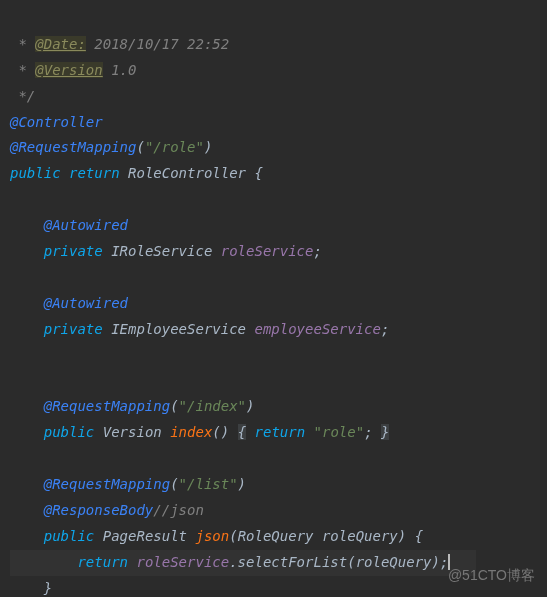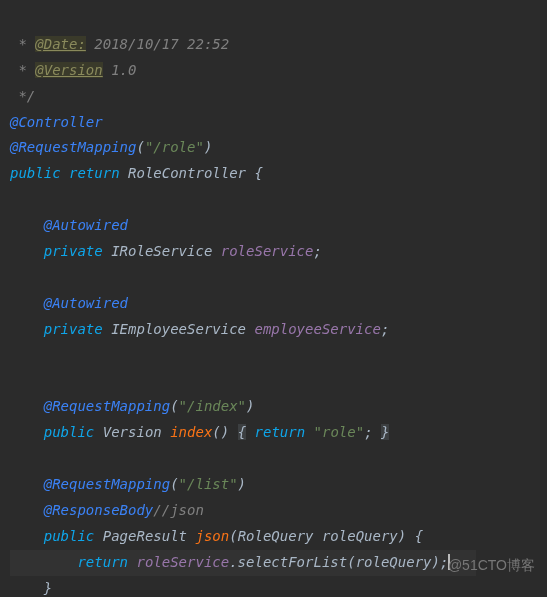--- a/index.html
+++ b/index.html
@@ -28,21 +28,21 @@
   .method-decl { color: #f97316; }
   .field { color: #9876aa; }
   .string { color: #6a8759; }
   .punct { color: #a9b7c6; }
   .hl-brace { background: #3c3f41; }
   .param { color: #a9b7c6; }
   .caret { border-right: 2px solid #bbbbbb; }
   .sel-line { background: #323232; display:inline-block; }
   .watermark {
     position: absolute;
-    bottom: 18px;
+    bottom: 8px;
     right: 12px;
     color: #777;
     font-style: normal;
     font-size: 14px;
     font-family: sans-serif;
     margin-left: 15px;
   }
 </style>
 </head>
 <body>

